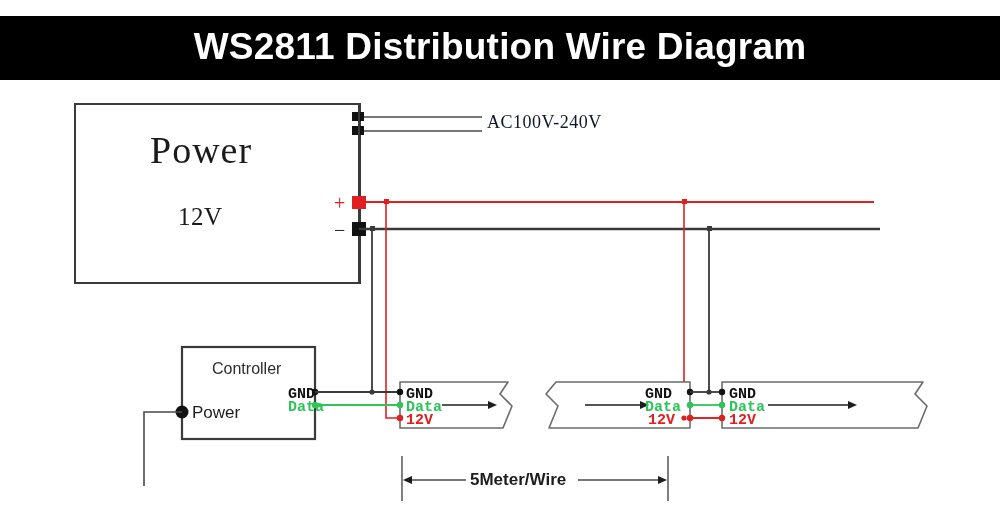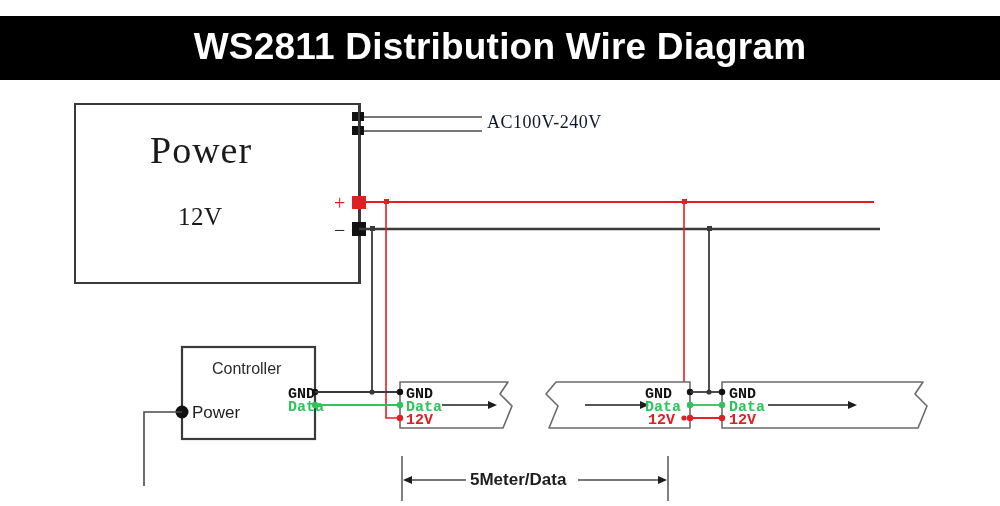--- a/index.html
+++ b/index.html
@@ -217,15 +217,15 @@
   <div class="lbl lbl-pin lbl-pin-12v" style="left:406px; top:397px;">12V</div>
 
   <div class="lbl lbl-pin lbl-pin-gnd" style="left:645px; top:371px;">GND</div>
   <div class="lbl lbl-pin lbl-pin-data" style="left:645px; top:384px;">Data</div>
   <div class="lbl lbl-pin lbl-pin-12v" style="left:648px; top:397px;">12V</div>
 
   <div class="lbl lbl-pin lbl-pin-gnd" style="left:729px; top:371px;">GND</div>
   <div class="lbl lbl-pin lbl-pin-data" style="left:729px; top:384px;">Data</div>
   <div class="lbl lbl-pin lbl-pin-12v" style="left:729px; top:397px;">12V</div>
 
-  <div class="lbl lbl-dim" style="left:470px; top:455px;">5Meter/Data</div>
+  <div class="lbl lbl-dim" style="left:470px; top:455px;">5Meter/Wire</div>
 
 </div>
 
 </body></html>

